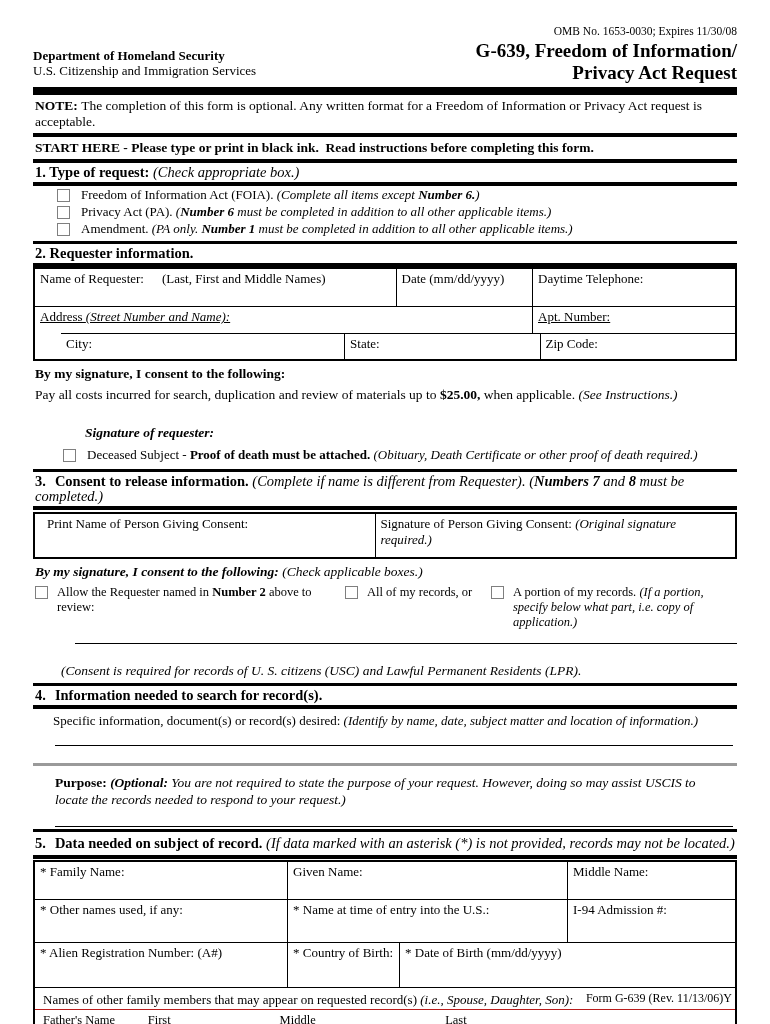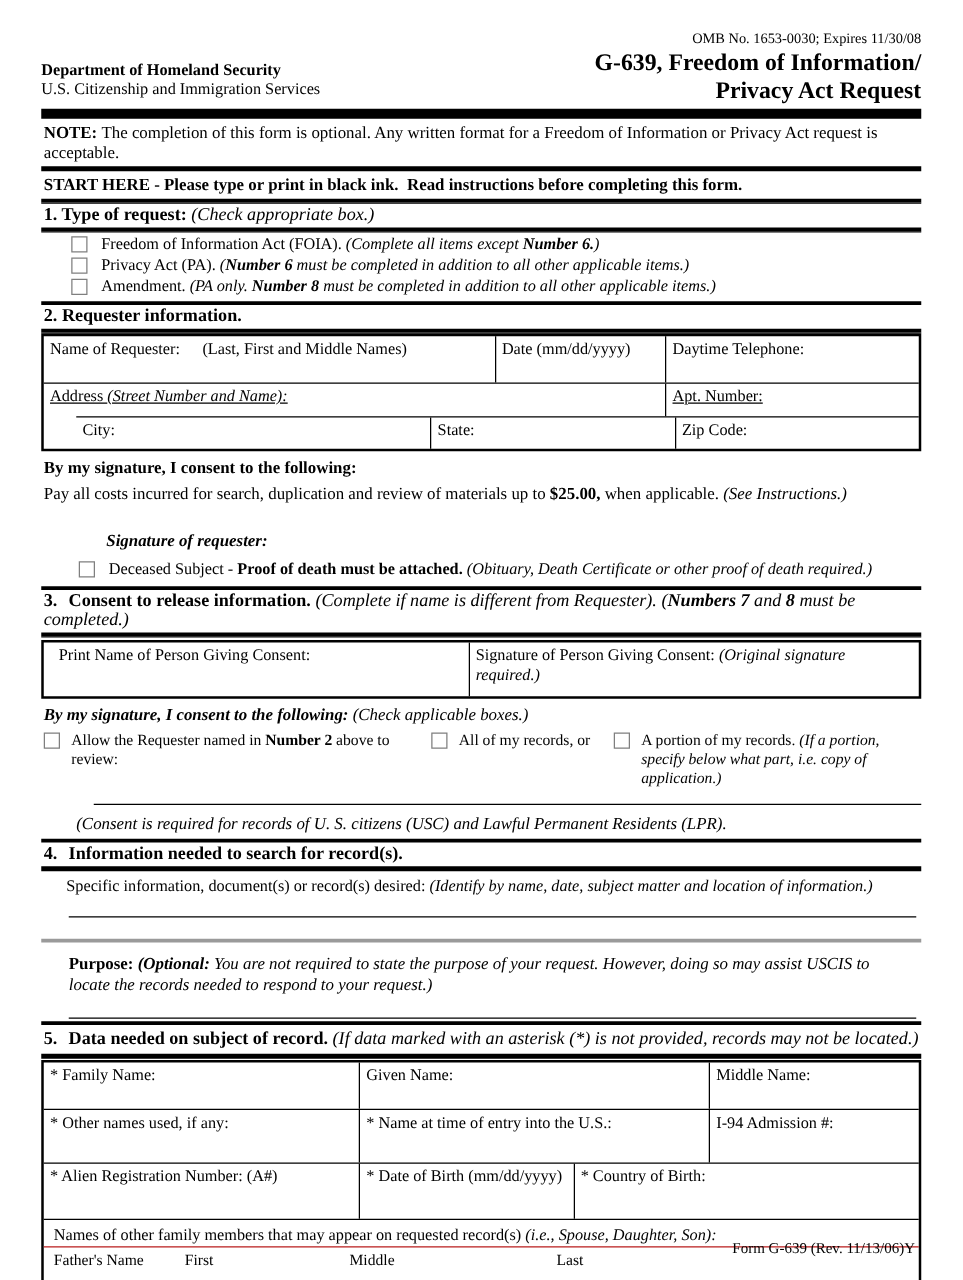--- a/index.html
+++ b/index.html
@@ -55,21 +55,21 @@
 
   .consent-line { font-size:13.5px; margin-top:5px; padding-left:2px; }
   .cbgroup { display:flex; margin-top:5px; font-size:12.5px; }
   .cbitem { display:flex; align-items:flex-start; }
   .cbitem .cb { margin-top:1px; margin-right:9px; }
   .cbi-1 { width:310px; margin-left:2px; }
   .cbi-2 { width:146px; }
   .cbi-3 { width:246px; }
   .fill { border-bottom:1px solid #000; height:1px; }
   .fill-s3 { margin:13px 0 0 42px; }
-  .consent-note { font-size:13.5px; margin:7px 0 4px 28px; }
+  .consent-note { font-size:13.5px; margin:19px 0 4px 28px; }
 
   .specific-row { font-size:13px; margin-top:4px; padding-left:20px; }
   .fill-s4a { margin:16px 4px 0 22px; }
   .grayrule { border-top:3px solid #9a9a9a; margin-top:17px; }
   .purpose-row { font-size:13.5px; line-height:17px; margin-top:8px; padding:0 18px 0 22px; }
   .fill-s4b { margin:18px 4px 2px 22px; }
 
   .s5h { padding:4px 2px; }
 
   .h37 { height:37px; } .h43 { height:43px; } .h45 { height:45px; }
@@ -119,21 +119,21 @@
     <div class="opt-row">
       <span class="cb"></span>
       <span class="rich"><span class="sg-n">Freedom of Information Act (FOIA). </span><span class="sg-i">(Complete all items except </span><span class="sg-bi">Number 6.</span><span class="sg-i">)</span></span>
     </div>
     <div class="opt-row">
       <span class="cb"></span>
       <span class="rich"><span class="sg-n">Privacy Act (PA). </span><span class="sg-i">(</span><span class="sg-bi">Number 6</span><span class="sg-i"> must be completed in addition to all other applicable items.)</span></span>
     </div>
     <div class="opt-row" style="margin-bottom:4px;">
       <span class="cb"></span>
-      <span class="rich"><span class="sg-n">Amendment. </span><span class="sg-i">(PA only. </span><span class="sg-bi">Number 8</span><span class="sg-i"> must be completed in addition to all other applicable items.)</span></span>
+      <span class="rich"><span class="sg-n">Amendment. </span><span class="sg-i">(PA only. </span><span class="sg-bi">Number 1</span><span class="sg-i"> must be completed in addition to all other applicable items.)</span></span>
     </div>
 
     <div class="rule3"></div>
     <div class="sec-h rich"><span class="sg-b">2. Requester information.</span></div>
     <div class="ruledbl"></div>
 
     <div class="tbl">
       <div class="trow h37">
         <div class="tcell c1">
           <span class="lbl">Name of Requester:</span><span class="lbl gap-lbl">(Last, First and Middle Names)</span>
@@ -248,25 +248,25 @@
           <span class="lbl">* Name at time of entry into the U.S.:</span>
         </div>
         <div class="tcell w24">
           <span class="lbl">I-94 Admission #:</span>
         </div>
       </div>
       <div class="trow h45">
         <div class="tcell w36">
           <span class="lbl">* Alien Registration Number: (A#)</span>
         </div>
+        <div class="tcell w16">
+          <span class="lbl">* Country of Birth:</span>
+        </div>
         <div class="tcell w245">
           <span class="lbl">* Date of Birth (mm/dd/yyyy)</span>
-        </div>
-        <div class="tcell w16">
-          <span class="lbl">* Country of Birth:</span>
         </div>
       </div>
       <div class="trow h22">
         <div class="tcell famnote rich" style="width:100%;"><span class="sg-n">Names of other family members that may appear on requested record(s) </span><span class="sg-i">(i.e., Spouse, Daughter, Son):</span></div>
       </div>
       <div class="famrow h35">
         <span class="lbl">Father's Name</span>
         <span class="lbl">First</span>
         <span class="lbl">Middle</span>
         <span class="lbl">Last</span>

